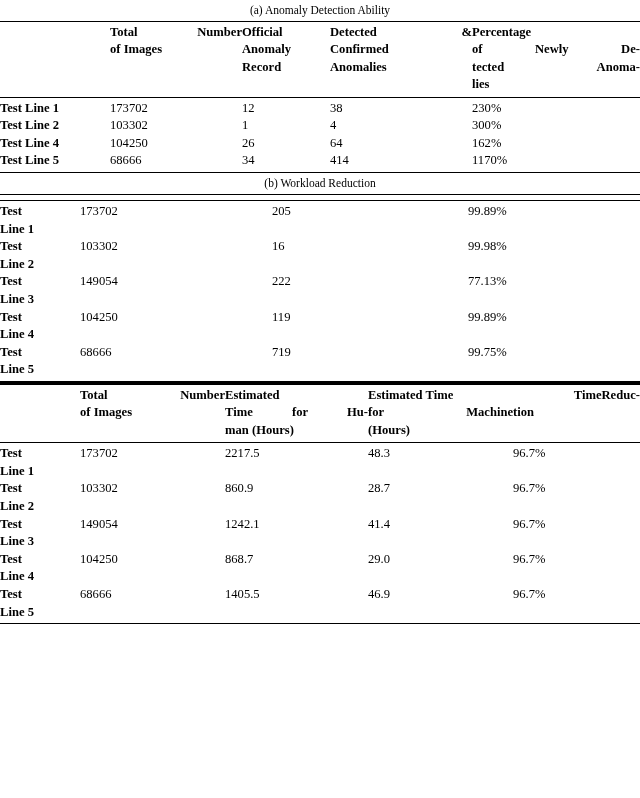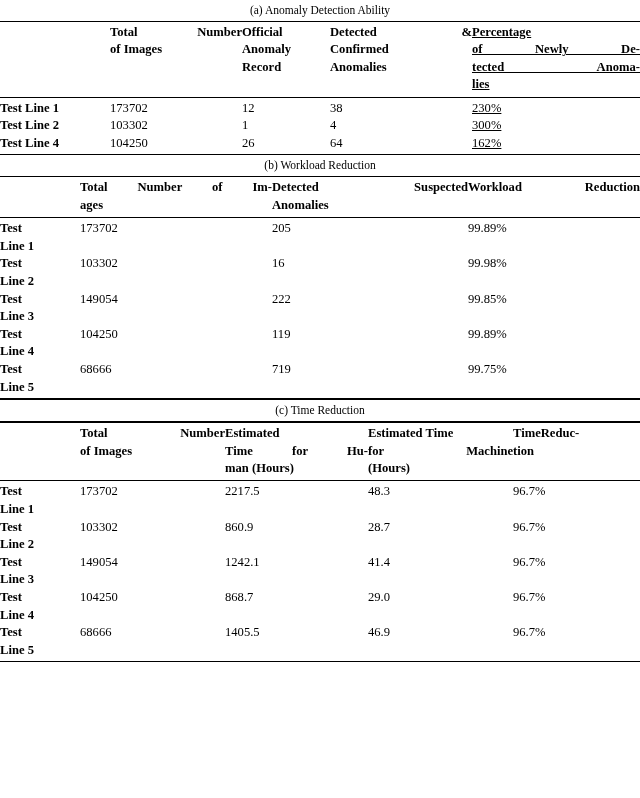--- a/index.html
+++ b/index.html
@@ -98,21 +98,21 @@
     padding-top: 1px;
     padding-bottom: 1px;
     white-space: nowrap;
   }
 
   
   .a-c0 { width: 110px; margin-top: 32px; }
   .a-c1 { width: 132px; }
   .a-c2 { width: 88px; }
   .a-c3 { width: 142px; }
-  .a-c4 { width: 168px; text-decoration: underline; }
+  .a-c4 { width: 168px; }
 
   
   .b-c0 { width: 80px; }
   .b-c1 { width: 192px; }
   .b-c2 { width: 196px; }
   .b-c3 { width: 172px; }
 
   
   .c-c0 { width: 80px; }
   .c-c1 { width: 145px; }
@@ -177,48 +177,37 @@
       <td class="dcell a-c3">4</td>
       <td class="dcell a-c4">300%</td>
     </tr>
     <tr>
       <td class="rlabel a-c0">Test Line 4</td>
       <td class="dcell a-c1">104250</td>
       <td class="dcell a-c2">26</td>
       <td class="dcell a-c3">64</td>
       <td class="dcell a-c4">162%</td>
     </tr>
+    <tr>
+      <td class="rlabel a-c0">Test Line 5</td>
+      <td class="dcell a-c1">68666</td>
+      <td class="dcell a-c2">34</td>
+      <td class="dcell a-c3">414</td>
+      <td class="dcell a-c4">1170%</td>
+    </tr>
   </tbody>
     </table>
 
   <div class="gap2"></div>
   <div class="rule-thick"></div>
 
   <div class="caption">(b) Workload Reduction</div>
   <div class="rule-thick"></div>
   <div class="gap2"></div>
 
-  <table class="tbl">
-    <tbody>
-        <tr>
-      <td class="hcell nojust b-c0">&nbsp;</td>
-      <td class="hcell b-c1">
-        <div>Total Number of Im-</div>
-        <div class="lastline">ages</div>
-      </td>
-      <td class="hcell b-c2">
-        <div>Detected Suspected</div>
-        <div class="lastline">Anomalies</div>
-      </td>
-      <td class="hcell b-c3">
-        <div>Workload Reduction</div>
-      </td>
-    </tr>
-  </tbody>
-    </table>
 
   <div class="gap3"></div>
   <div class="rule-thin"></div>
   <div class="gap2"></div>
 
   <table class="tbl">
     <tbody>
         <tr>
       <td class="rlabel wrap b-c0">
         <div>Test</div>
@@ -237,21 +226,21 @@
       <td class="dcell b-c2">16</td>
       <td class="dcell b-c3">99.98%</td>
     </tr>
     <tr>
       <td class="rlabel wrap b-c0">
         <div>Test</div>
         <div>Line 3</div>
       </td>
       <td class="dcell b-c1">149054</td>
       <td class="dcell b-c2">222</td>
-      <td class="dcell b-c3">99.85%</td>
+      <td class="dcell b-c3">77.13%</td>
     </tr>
     <tr>
       <td class="rlabel wrap b-c0">
         <div>Test</div>
         <div>Line 4</div>
       </td>
       <td class="dcell b-c1">104250</td>
       <td class="dcell b-c2">119</td>
       <td class="dcell b-c3">99.89%</td>
     </tr>
@@ -263,21 +252,20 @@
       <td class="dcell b-c1">68666</td>
       <td class="dcell b-c2">719</td>
       <td class="dcell b-c3">99.75%</td>
     </tr>
   </tbody>
     </table>
 
   <div class="gap2"></div>
   <div class="rule-double"></div>
 
-  <div class="caption">(c) Time Reduction</div>
   <div class="rule-double"></div>
   <div class="gap2"></div>
 
   <table class="tbl">
     <tbody>
         <tr>
       <td class="hcell nojust c-c0">&nbsp;</td>
       <td class="hcell c-c1">
         <div>Total Number</div>
         <div class="lastline">of Images</div>
@@ -286,21 +274,21 @@
         <div class="lastline">Estimated</div>
         <div>Time for Hu-</div>
         <div class="lastline">man (Hours)</div>
       </td>
       <td class="hcell c-c3">
         <div class="lastline">Estimated Time</div>
         <div>for Machine</div>
         <div class="lastline">(Hours)</div>
       </td>
       <td class="hcell c-c4">
-        <div style="display:flex;justify-content:flex-start;">
+        <div style="display:flex;justify-content:flex-end;">
           <span>Time</span>
           <span>Reduc-</span>
         </div>
         <div class="lastline">tion</div>
       </td>
     </tr>
   </tbody>
     </table>
 
   <div class="gap3"></div>

